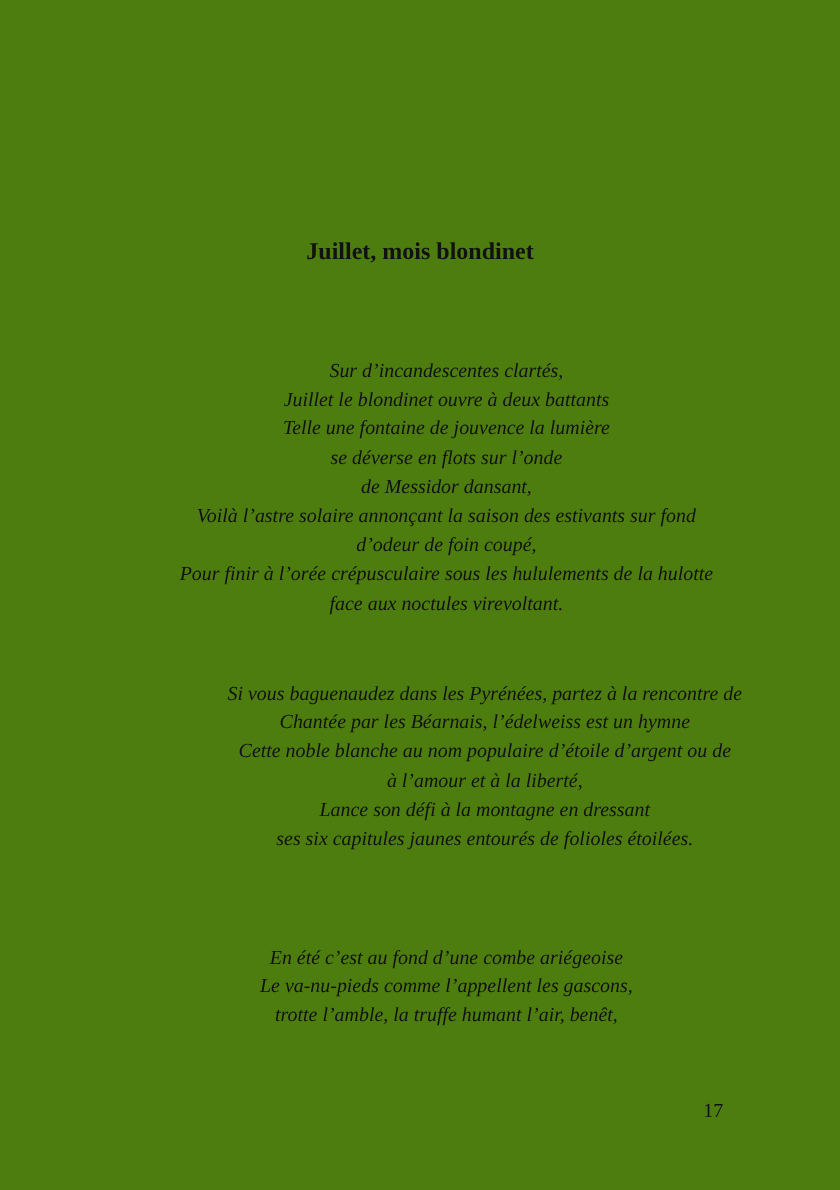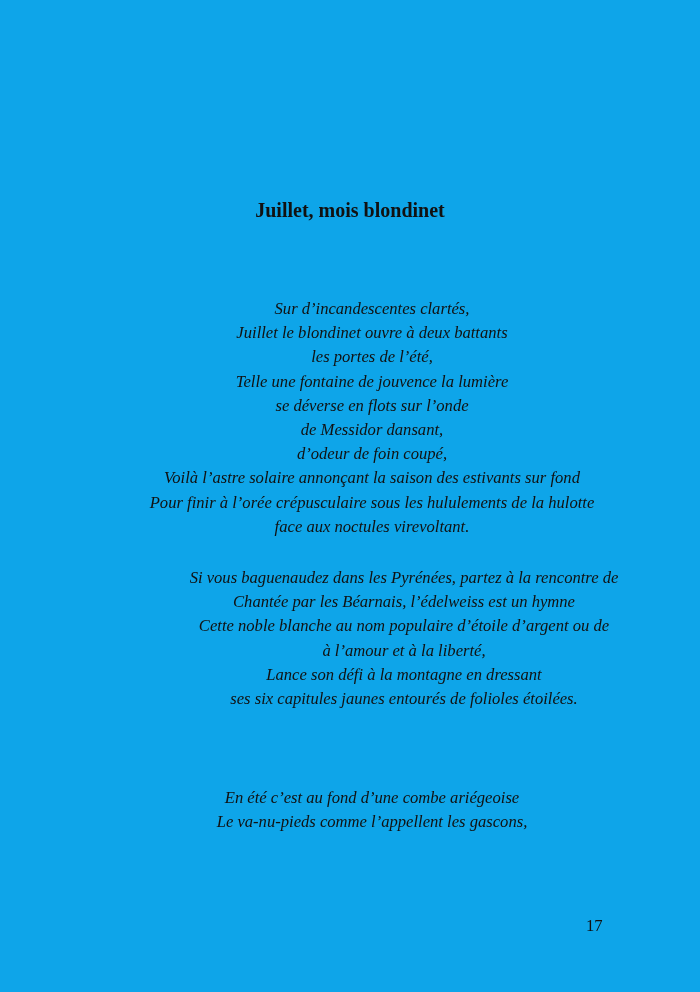--- a/index.html
+++ b/index.html
@@ -13,21 +13,21 @@
       position: relative;
       overflow: hidden;
       font-family: "Liberation Serif", "DejaVu Serif", serif;
       color: #111111;
     }
     .page {
       position: absolute;
       left: 0; top: 0;
       width: 700px;
       height: 992px;
-      background: #0ea5e9;
+      background: #4d7c0f;
     }
     .title {
       position: absolute;
       top: 196px;
       left: 0;
       width: 700px;
       text-align: center;
       font-weight: bold;
       font-size: 20px;
       line-height: 28px;
@@ -61,39 +61,39 @@
 </head>
 <body>
 
 <div class="page">
 
   <h1 class="title">Juillet, mois blondinet</h1>
 
   <div class="poem stanza-1">
     <span class="line">Sur d’incandescentes clartés,</span>
     <span class="line">Juillet le blondinet ouvre à deux battants</span>
-    <span class="line">les portes de l’été,</span>
     <span class="line">Telle une fontaine de jouvence la lumière</span>
     <span class="line">se déverse en flots sur l’onde</span>
     <span class="line">de Messidor dansant,</span>
+    <span class="line">Voilà l’astre solaire annonçant la saison des estivants sur fond</span>
     <span class="line">d’odeur de foin coupé,</span>
-    <span class="line">Voilà l’astre solaire annonçant la saison des estivants sur fond</span>
     <span class="line">Pour finir à l’orée crépusculaire sous les hululements de la hulotte</span>
     <span class="line">face aux noctules virevoltant.</span>
   </div>
 
   <div class="poem stanza-2">
     <span class="line">Si vous baguenaudez dans les Pyrénées, partez à la rencontre de</span>
     <span class="line">Chantée par les Béarnais, l’édelweiss est un hymne</span>
     <span class="line">Cette noble blanche au nom populaire d’étoile d’argent ou de</span>
     <span class="line">à l’amour et à la liberté,</span>
     <span class="line">Lance son défi à la montagne en dressant</span>
     <span class="line">ses six capitules jaunes entourés de folioles étoilées.</span>
   </div>
 
   <div class="poem stanza-3">
     <span class="line">En été c’est au fond d’une combe ariégeoise</span>
     <span class="line">Le va-nu-pieds comme l’appellent les gascons,</span>
+    <span class="line">trotte l’amble, la truffe humant l’air, benêt,</span>
   </div>
 
   <div class="page-number">17</div>
 
 </div>
 
 </body></html>

